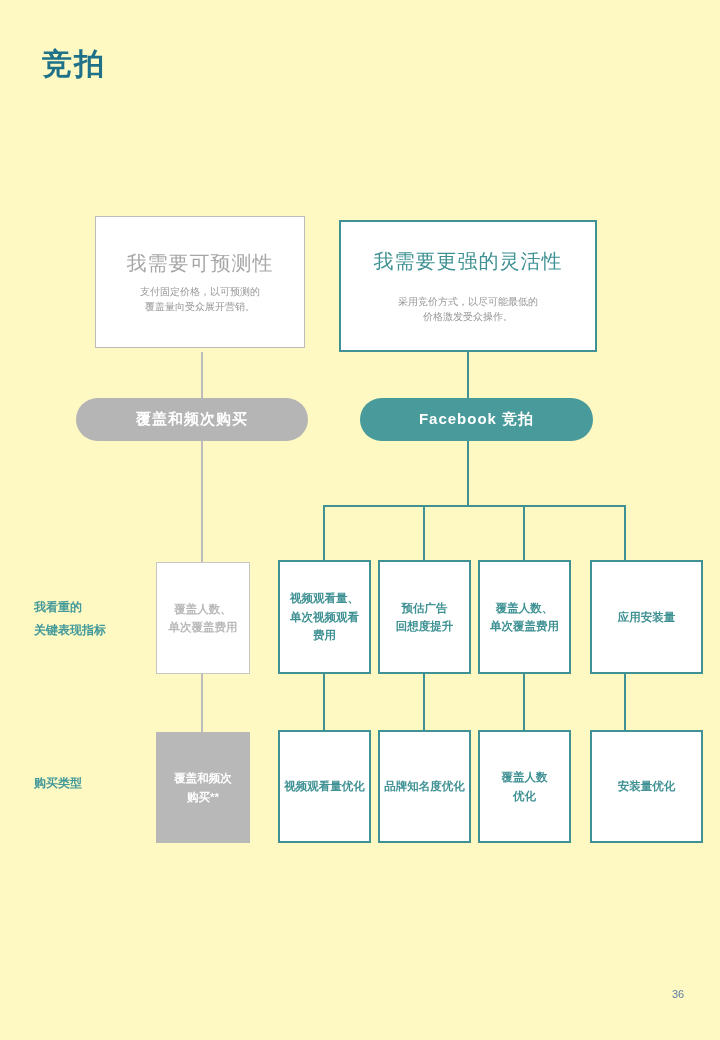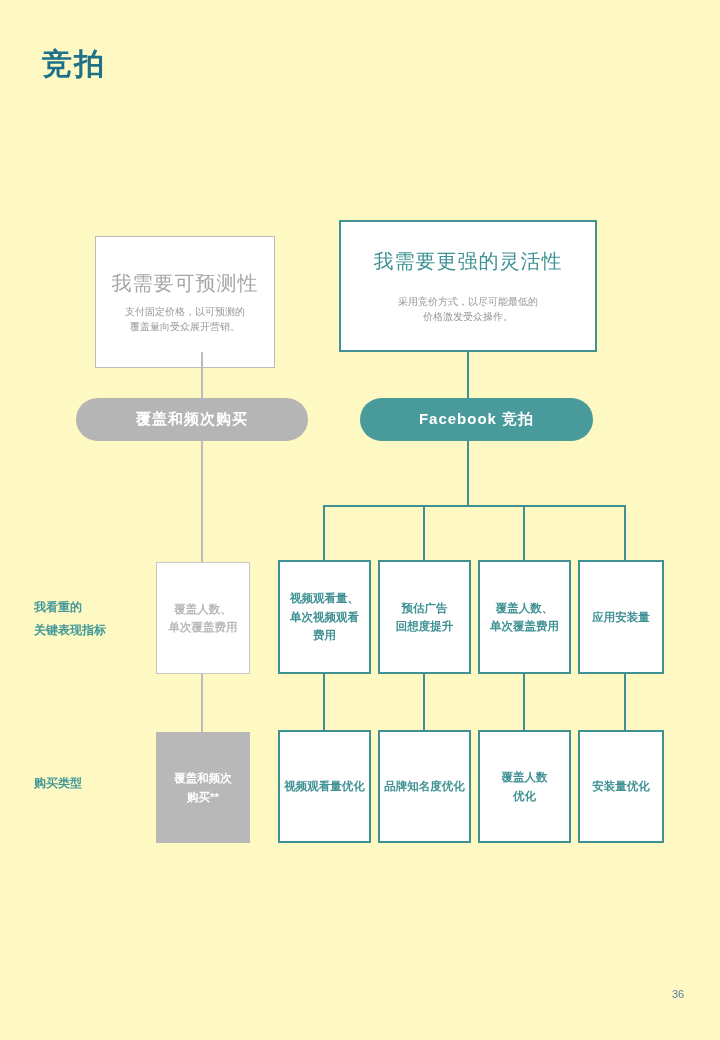--- a/index.html
+++ b/index.html
@@ -3,21 +3,21 @@
 <meta charset="utf-8">
 <style>
   html,body{margin:0;padding:0;background:#ffffff;}
   body{font-family:"Liberation Sans","DejaVu Sans",sans-serif;}
   .page{position:relative;width:720px;height:1040px;background:#fef9c3;overflow:hidden;padding-left:26px;}
 
   .page-title{position:absolute;left:42px;top:44px;font-size:30px;font-weight:bold;color:#1e7188;letter-spacing:2px;}
 
   
   .opt-box{position:absolute;display:flex;flex-direction:column;justify-content:center;align-items:center;text-align:center;background:#ffffff;box-sizing:border-box;}
-  .opt-box.gray{left:95px;top:236px;width:180px;height:132px;border:1.5px solid #bcbcbc;}
+  .opt-box.gray{left:95px;top:216px;width:210px;height:132px;border:1.5px solid #bcbcbc;}
   .opt-box.teal{left:339px;top:220px;width:258px;height:132px;border:2px solid #3f9193;gap:12px;}
   .opt-title{font-size:20px;letter-spacing:1px;margin-bottom:7px;white-space:pre-line;}
   .opt-box.gray .opt-title{color:#a6a6a6;}
   .opt-box.teal .opt-title{color:#3f9193;}
   .opt-desc{font-size:10px;line-height:1.55;color:#979797;white-space:pre-line;}
 
   
   .pill{position:absolute;top:398px;height:43px;border-radius:22px;display:flex;align-items:center;justify-content:center;color:#ffffff;font-size:15px;font-weight:bold;letter-spacing:1px;}
   .pill.gray{left:76px;width:232px;background:#b5b5b5;}
   .pill.teal{left:360px;width:233px;background:#489a9b;}
@@ -37,21 +37,21 @@
   .cell.teal-border{border:2px solid #3f9193;color:#3f9193;}
   .cell.gray-border{border:1.5px solid #c6c6c6;color:#b9b9b9;}
   .cell.gray-fill{background:#b8b8b8;color:#ffffff;border:none;}
 
   .row-kpi{top:560px;height:114px;}
   .row-buy{top:730px;height:113px;}
   .colg{left:156px;width:94px;}
   .col1{left:278px;width:93px;font-family:Liberation Serif, serif;}
   .col2{left:378px;width:93px;}
   .col3{left:478px;width:93px;}
-  .col4{left:578px;width:86px;}
+  .col4{left:590px;width:113px;}
   .cell.gray-border{top:562px;height:112px;}
   .cell.gray-fill{top:732px;height:111px;}
 
   .page-number{position:absolute;left:672px;top:988px;font-size:11px;color:#5b7da2;}
 </style>
 </head>
 <body>
 
 <div class="page">
 

